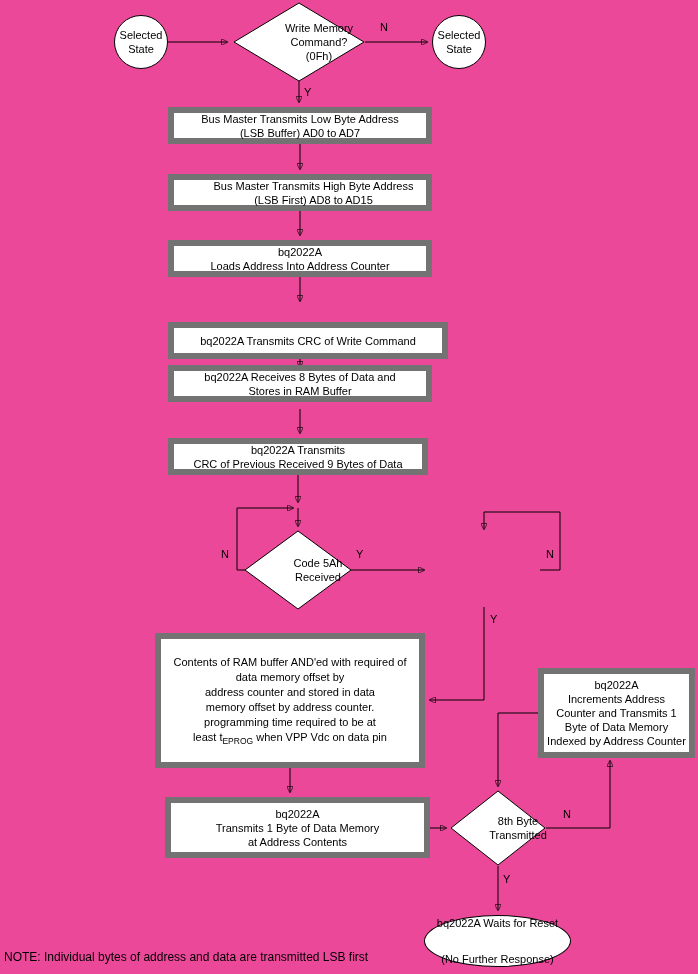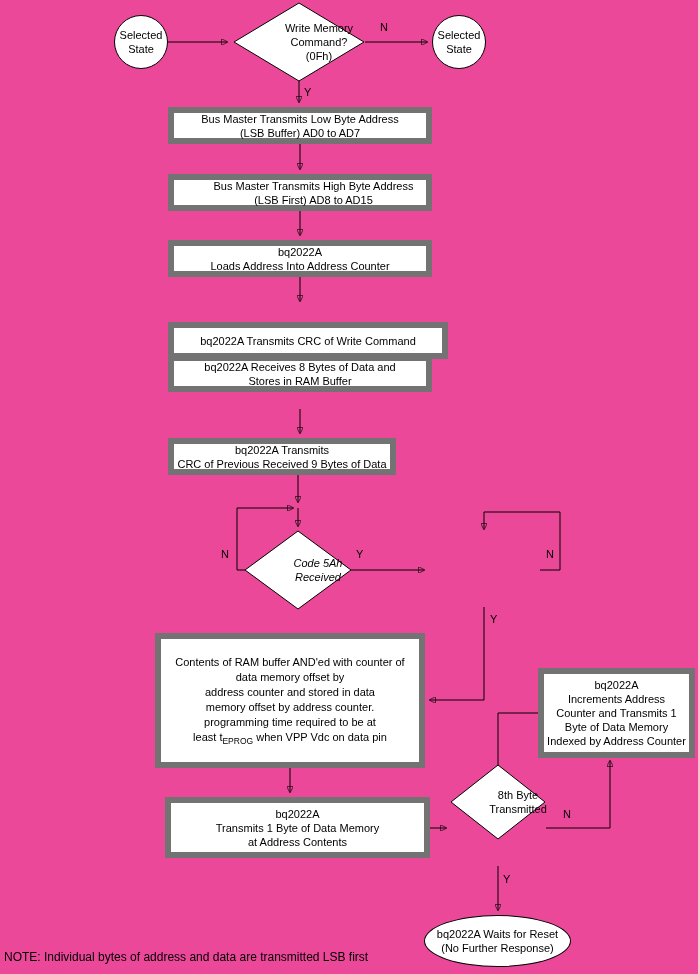--- a/index.html
+++ b/index.html
@@ -101,75 +101,75 @@
 
   <div class="node rect" style="left:168px; top:240px; width:264px; height:37px;">
     <div>bq2022A</div>
     <div>Loads Address Into Address Counter</div>
   </div>
 
   <div class="node rect" style="left:168px; top:306px; width:280px; height:37px;margin-top:16px;">
     <div>bq2022A Transmits CRC of Write Command</div>
   </div>
 
-  <div class="node rect" style="left:168px; top:355px; width:264px; height:37px;">
+  <div class="node rect" style="left:168px; top:365px; width:264px; height:37px;">
     <div>bq2022A Receives 8 Bytes of Data and</div>
     <div>Stores in RAM Buffer</div>
   </div>
 
-  <div class="node rect" style="left:168px; top:438px; width:228px; height:37px;">
+  <div class="node rect" style="left:168px; top:438px; width:260px; height:37px;">
     <div>bq2022A Transmits</div>
     <div>CRC of Previous Received 9 Bytes of Data</div>
   </div>
 
-  <div class="node diamond" style="left:244px; top:530px; width:108px; height:80px;font-style:italic;">
+  <div class="node diamond" style="left:244px; top:530px; width:108px; height:80px;">
     <svg class="shape" width="108" height="80" viewBox="0 0 108 80">
       <polygon points="54,1 107,40 54,79 1,40" fill="#ffffff" stroke="#000000" stroke-width="1"></polygon>
     </svg>
     <div class="txt">
       <div>Code 5Ah</div>
       <div>Received</div>
     </div>
   </div>
 
 
   <div class="node rect bigbox" style="left:155px; top:633px; width:270px; height:135px;">
-    <div>Contents of RAM buffer AND'ed with counter of</div>
+    <div>Contents of RAM buffer AND'ed with required of</div>
     <div>data memory offset  by</div>
     <div>address counter and stored in data</div>
     <div>memory offset  by address counter.</div>
     <div>programming time required to be at</div>
     <div><span>least t</span><span class="sub">EPROG</span><span> when VPP Vdc on data pin</span></div>
   </div>
 
   <div class="node rect" style="left:165px; top:797px; width:265px; height:61px;">
     <div>bq2022A</div>
     <div>Transmits 1 Byte of Data Memory</div>
     <div>at Address Contents</div>
   </div>
 
-  <div class="node diamond" style="left:450px; top:764px; width:96px; height:76px;">
+  <div class="node diamond" style="left:450px; top:790px; width:96px; height:76px;">
     <svg class="shape" width="96" height="76" viewBox="0 0 96 76">
       <polygon points="48,1 95,38 48,75 1,38" fill="#ffffff" stroke="#000000" stroke-width="1"></polygon>
     </svg>
     <div class="txt">
       <div>8th Byte</div>
       <div>Transmitted</div>
     </div>
   </div>
 
   <div class="node rect" style="left:538px; top:668px; width:157px; height:90px;">
     <div>bq2022A</div>
     <div>Increments Address</div>
     <div>Counter and Transmits 1</div>
     <div>Byte of Data Memory</div>
     <div>Indexed by Address Counter</div>
   </div>
 
-  <div class="node ellipse" style="left:424px; top:915px; width:147px; height:52px;">
+  <div class="node ellipse" style="left:424px; top:915px; width:147px; height:52px;justify-content:space-between;">
     <div>bq2022A  Waits for Reset</div>
     <div>(No Further Response)</div>
   </div>
 
   <span class="elabel" style="left:380px; top:21px;">N</span>
   <span class="elabel" style="left:304px; top:86px;">Y</span>
   <span class="elabel" style="left:221px; top:548px;">N</span>
   <span class="elabel" style="left:356px; top:548px;">Y</span>
   <span class="elabel" style="left:546px; top:548px;">N</span>
   <span class="elabel" style="left:490px; top:613px;">Y</span>

